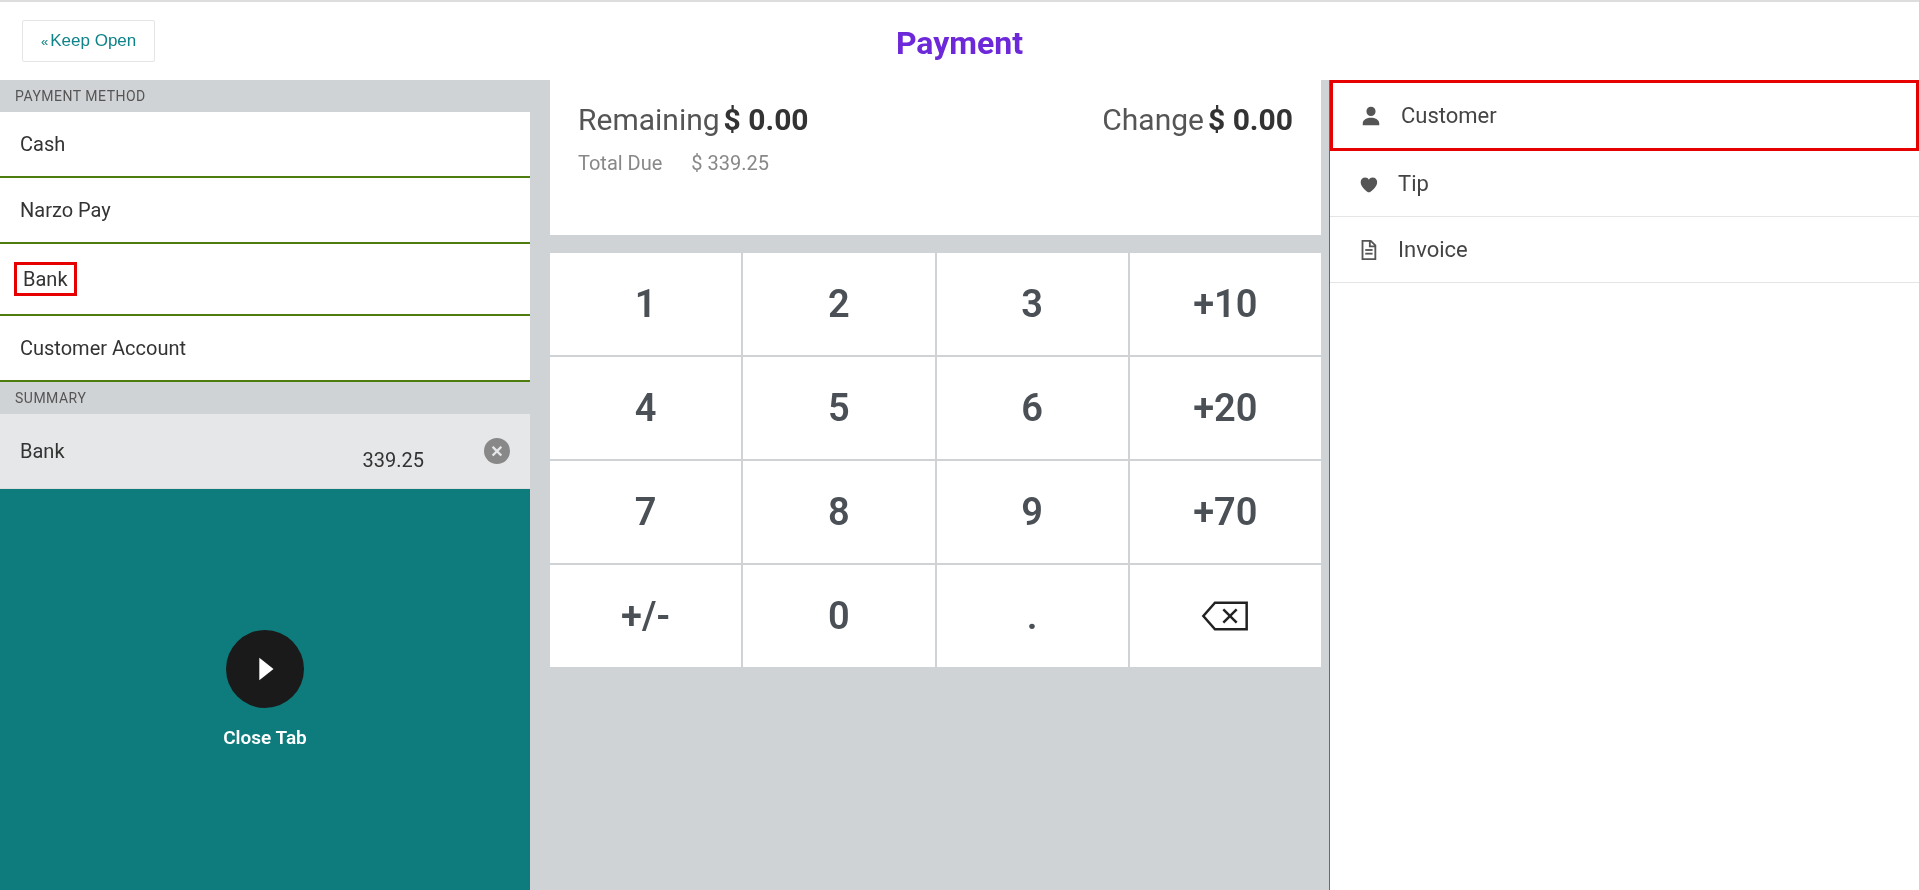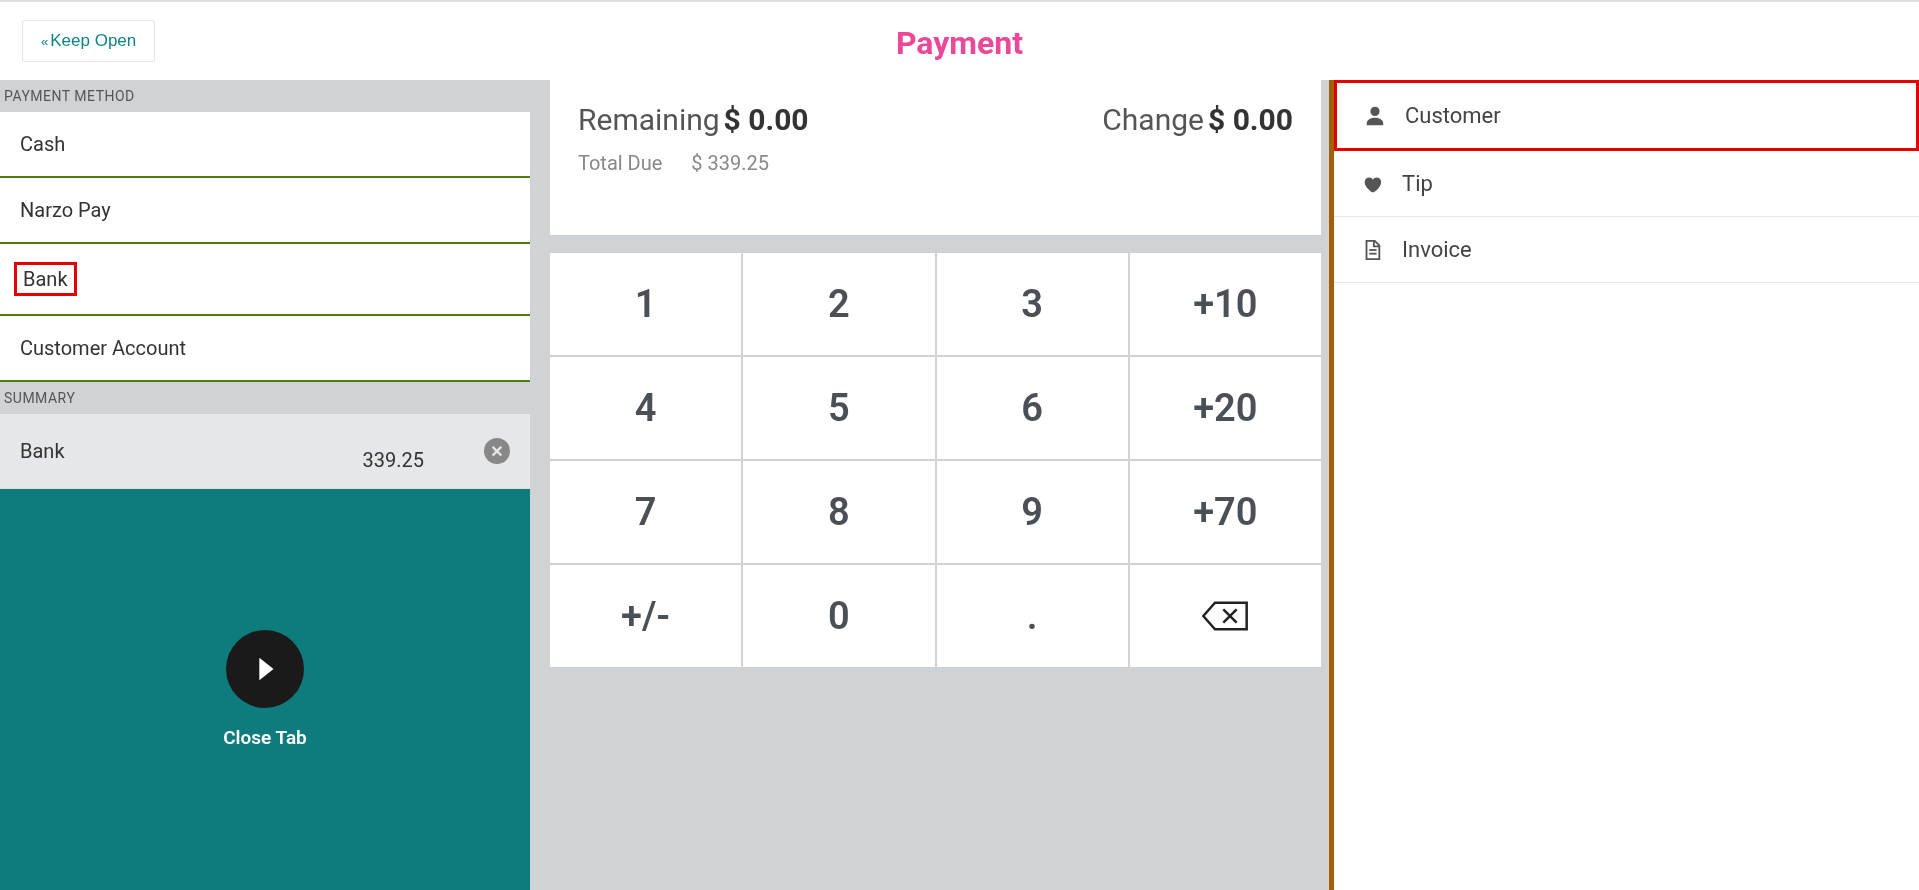--- a/index.html
+++ b/index.html
@@ -3,27 +3,27 @@
 <meta charset="utf-8">
 <style>
 * { box-sizing: border-box; margin: 0; padding: 0; }
 body { font-family: -apple-system, BlinkMacSystemFont, "Segoe UI", Roboto, "Helvetica Neue", Arial, sans-serif; background: #fff; color: #333; width: 1919px; height: 890px; overflow: hidden; position: relative; }
 
 .top-border { height: 2px; background: #ddd; width: 100%; }
 
 .header { position: relative; height: 78px; display: flex; align-items: center; }
 .keep-open-btn { position: absolute; left: 22px; top: 18px; border: 1px solid #e5e5e5; background: #fff; color: #0e8388; padding: 10px 18px; font-size: 17px; display: flex; align-items: center; gap: 6px; cursor: pointer; border-radius: 2px; }
 .keep-open-btn .chev { font-size: 13px; letter-spacing: -4px; }
-.page-title { position: absolute; left: 50%; transform: translateX(-50%); top: 22px; font-size: 32px; font-weight: 700; color: #ec4899; }
+.page-title { position: absolute; left: 50%; transform: translateX(-50%); top: 22px; font-size: 32px; font-weight: 700; color: #6d28d9; }
 
 .main { display: flex; position: absolute; top: 80px; left: 0; right: 0; bottom: 0; }
 
 
 .left-panel { width: 530px; background: #d0d3d5; display: flex; flex-direction: column; }
-.section-header { background: #d0d3d5; padding: 8px 4px; font-size: 14px; color: #555; letter-spacing: 0.5px; }
+.section-header { background: #d0d3d5; padding: 8px 15px; font-size: 14px; color: #555; letter-spacing: 0.5px; }
 .method-item { background: #fff; padding: 20px 20px; font-size: 20px; color: #333; border-bottom: 2px solid #4d7c0f; cursor: pointer; }
 .highlight { border: 3px solid #e60000; display: inline-block; padding: 2px 6px; margin: -2px -6px; }
 .summary-row { background: #e6e7e8; padding: 16px 20px; display: flex; align-items: center; font-size: 20px; border-bottom: 1px solid #ddd; }
 .summary-label { flex: 1; }
 .summary-amount { margin-right: 60px; margin-top: 18px; }
 .remove-btn { width: 26px; height: 26px; border-radius: 50%; background: #888; color: #e6e7e8; display: flex; align-items: center; justify-content: center; font-size: 16px; font-weight: bold; cursor: pointer; }
 .close-tab-area { flex: 1; background: #0e7c7c; display: flex; flex-direction: column; align-items: center; justify-content: center; gap: 18px; cursor: pointer; }
 .close-circle { width: 78px; height: 78px; border-radius: 50%; background: #1a1a1a; display: flex; align-items: center; justify-content: center; }
 .close-circle svg { width: 34px; height: 34px; fill: #fff; }
 .close-tab-label { color: #fff; font-size: 19px; font-weight: 600; }
@@ -35,21 +35,21 @@
 .remaining-label, .change-label { font-size: 30px; color: #555; }
 .remaining-value, .change-value { font-size: 30px; color: #333; font-weight: 700; }
 .total-due { margin-top: 14px; font-size: 20px; color: #888; }
 .total-due-val { margin-left: 24px; }
 
 .keypad { margin-top: 18px; display: grid; grid-template-columns: repeat(4, 1fr); gap: 2px; background: #d0d3d5; }
 .key { background: #fff; height: 102px; display: flex; align-items: center; justify-content: center; font-size: 38px; font-weight: 600; color: #4a5055; cursor: pointer; }
 .key svg { width: 50px; height: 36px; stroke: #222; stroke-width: 3; fill: none; }
 
 
-.right-panel { width: 590px; background: #fff; border-left: 5px solid #a16207; }
+.right-panel { width: 590px; background: #fff; border-left: 1px solid #a16207; }
 .action-item { padding: 20px 26px; border-bottom: 1px solid #e5e5e5; display: flex; align-items: center; gap: 18px; font-size: 22px; color: #444; cursor: pointer; }
 .action-item.highlighted { border: 3px solid #e60000; }
 .action-icon { width: 24px; height: 24px; display: flex; align-items: center; justify-content: center; }
 .action-icon svg { width: 22px; height: 22px; fill: #555; }
 </style>
 </head>
 <body>
 
 <div class="top-border"></div>
 

